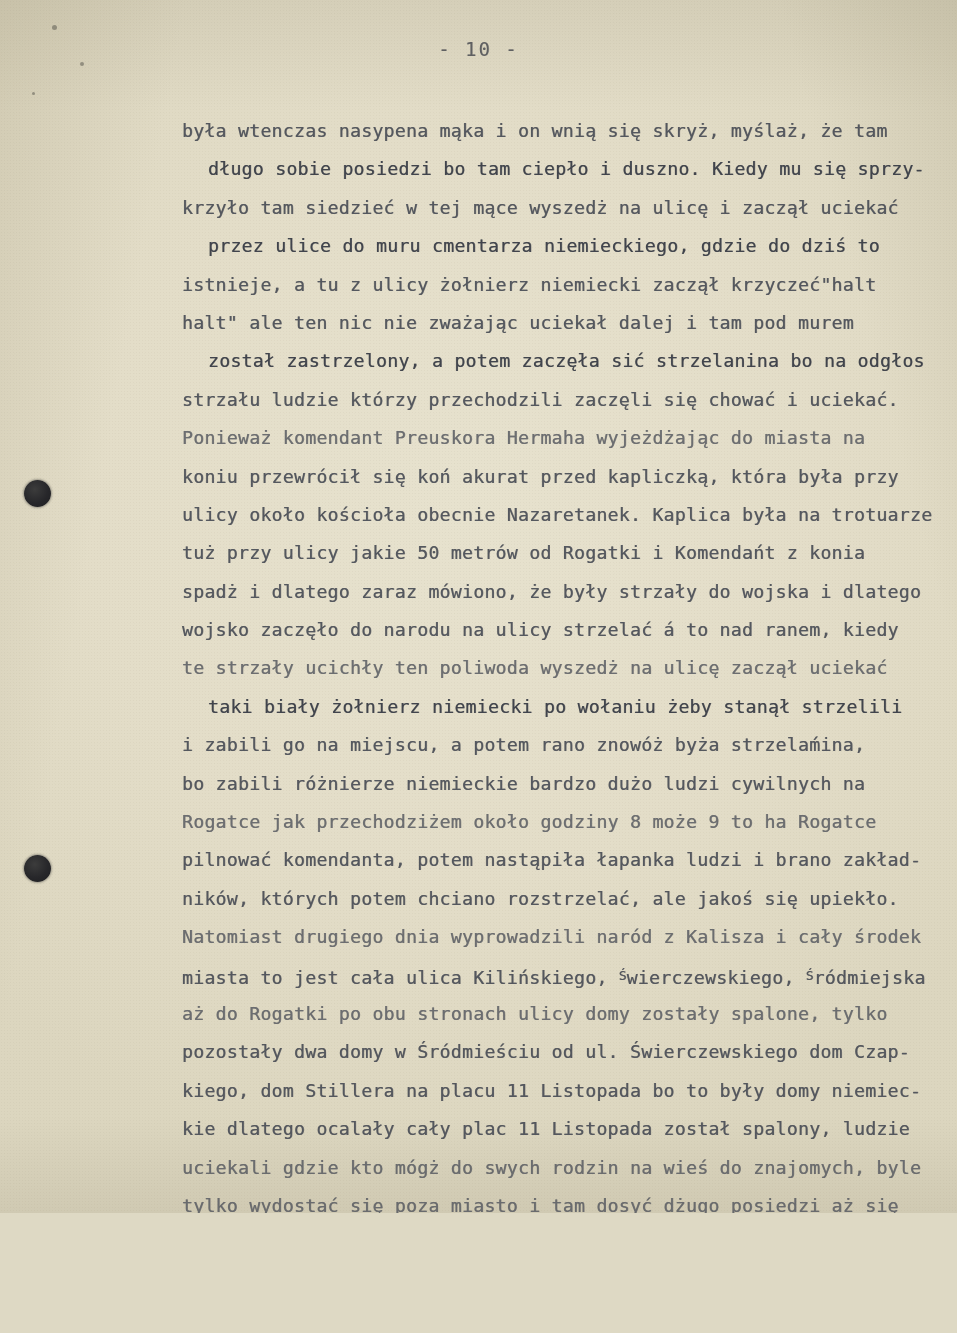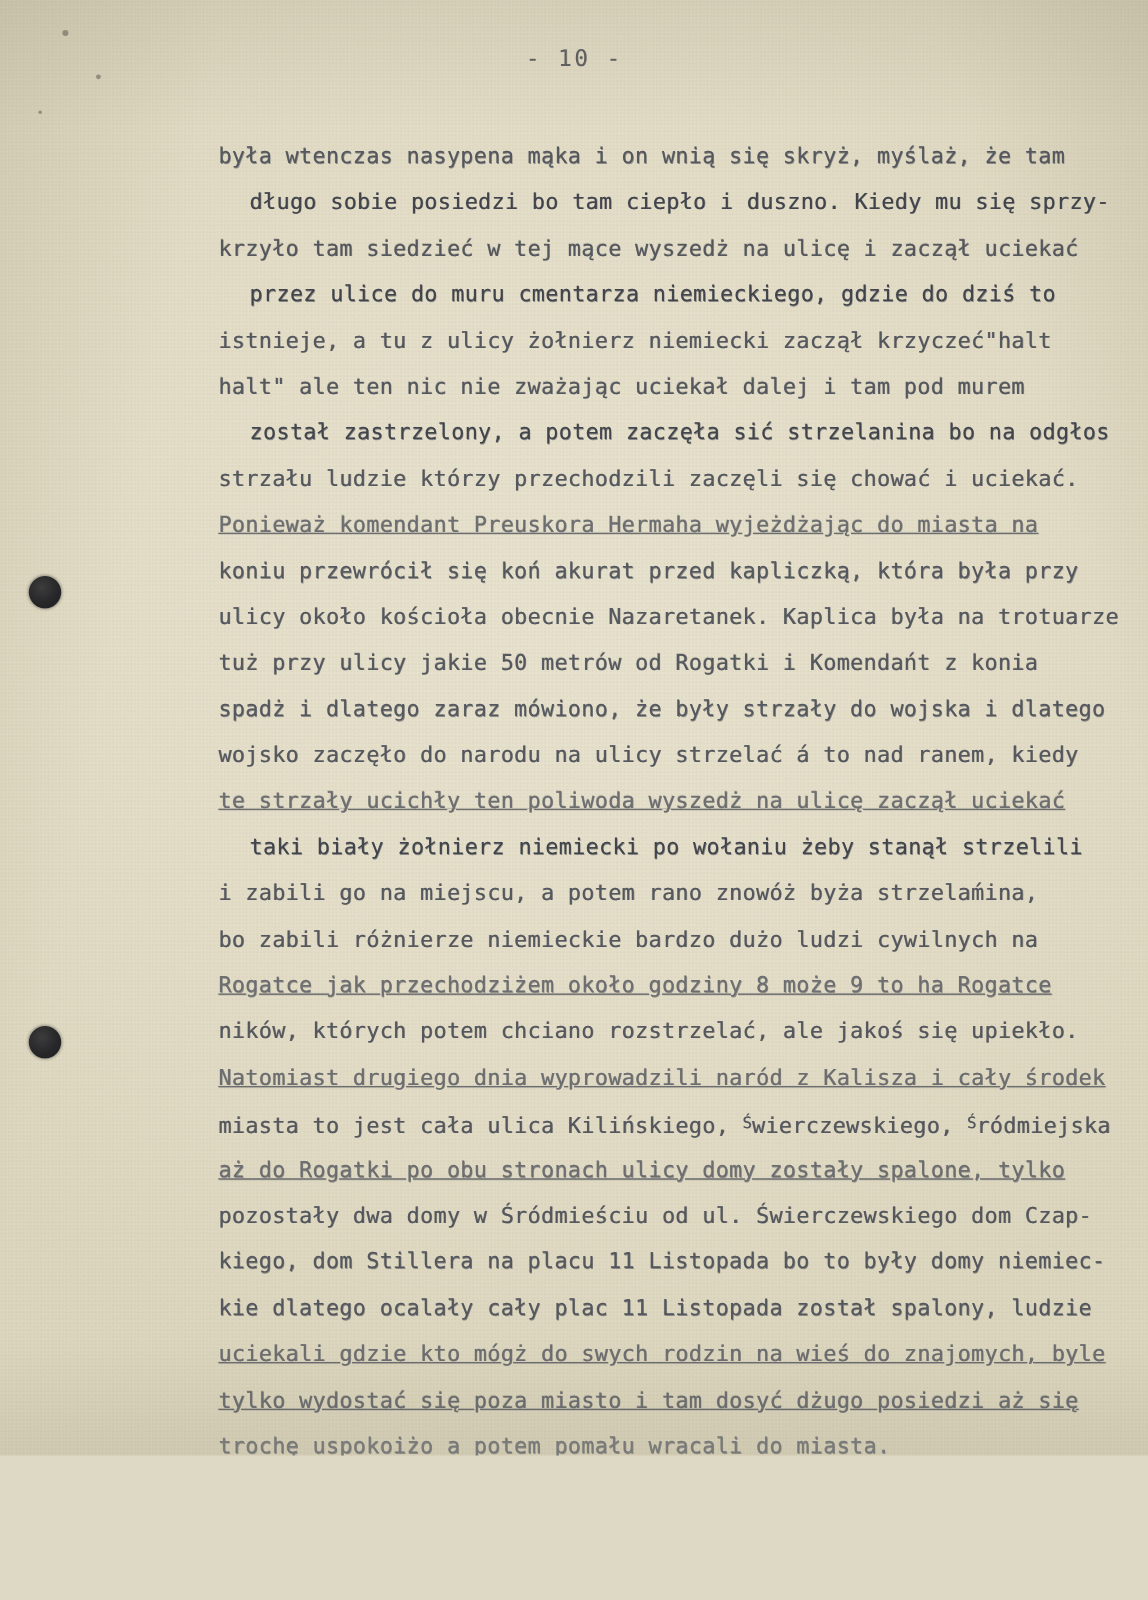--- a/index.html
+++ b/index.html
@@ -79,21 +79,21 @@
     letter-spacing: 0.25px;
     white-space: pre;
     color: #4a4d55;
     text-shadow:
       0.45px 0.25px 0.15px rgba(60,62,72,0.55),
       -0.3px -0.2px 0.2px rgba(110,108,96,0.3);
   }
   
   .ink-dark  { color: #3c4049; opacity: 0.97; margin-left: 26px; }
   .ink-mid   { color: #4a4e57; opacity: 0.93; }
-  .ink-light { color: #595c63; opacity: 0.86; text-decoration: underline; }
+  .ink-light { color: #595c63; opacity: 0.86; }
   .ink-faint { color: #63666c; opacity: 0.80; }
 
   .sup {
     font-size: 13px;
     vertical-align: 4px;
     letter-spacing: 0;
   }
 
   
   .punch {
@@ -147,20 +147,21 @@
       <div class="tline ink-mid">koniu przewrócił się koń akurat przed kapliczką, która była przy</div>
       <div class="tline ink-mid">ulicy około kościoła obecnie Nazaretanek. Kaplica była na trotuarze</div>
       <div class="tline ink-mid">tuż przy ulicy jakie 50 metrów od Rogatki i Komendańt z konia</div>
       <div class="tline ink-mid">spadż i dlatego zaraz mówiono, że były strzały do wojska i dlatego</div>
       <div class="tline ink-mid">wojsko zaczęło do narodu na ulicy strzelać á to nad ranem, kiedy</div>
       <div class="tline ink-light">te strzały ucichły ten poliwoda wyszedż na ulicę zaczął uciekać</div>
       <div class="tline ink-dark">taki biały żołnierz niemiecki po wołaniu żeby stanął strzelili</div>
       <div class="tline ink-mid">i zabili go na miejscu, a potem rano znowóż byża strzelaḿina,</div>
       <div class="tline ink-mid">bo zabili różnierze niemieckie bardzo dużo ludzi cywilnych na</div>
       <div class="tline ink-light">Rogatce jak przechodziżem około godziny 8 może 9 to ha Rogatce</div>
+      <div class="tline ink-mid">pilnować komendanta, potem nastąpiła łapanka ludzi i brano zakład-</div>
       <div class="tline ink-mid">ników, których potem chciano rozstrzelać, ale jakoś się upiekło.</div>
       <div class="tline ink-light">Natomiast drugiego dnia wyprowadzili naród z Kalisza i cały środek</div>
       <div class="tline ink-mid">miasta to jest cała ulica Kilińskiego, <span class="sup">Ś</span>wierczewskiego, <span class="sup">Ś</span>ródmiejska</div>
       <div class="tline ink-light">aż do Rogatki po obu stronach ulicy domy zostały spalone, tylko</div>
       <div class="tline ink-mid">pozostały dwa domy w Śródmieściu od ul. Świerczewskiego dom Czap-</div>
       <div class="tline ink-mid">kiego, dom Stillera na placu 11 Listopada bo to były domy niemiec-</div>
       <div class="tline ink-mid">kie dlatego ocalały cały plac 11 Listopada został spalony, ludzie</div>
       <div class="tline ink-light">uciekali gdzie kto mógż do swych rodzin na wieś do znajomych, byle</div>
       <div class="tline ink-light">tylko wydostać się poza miasto i tam dosyć dżugo posiedzi aż się</div>
       <div class="tline ink-faint">trochę uspokoiżo a potem pomału wracali do miasta.</div>

